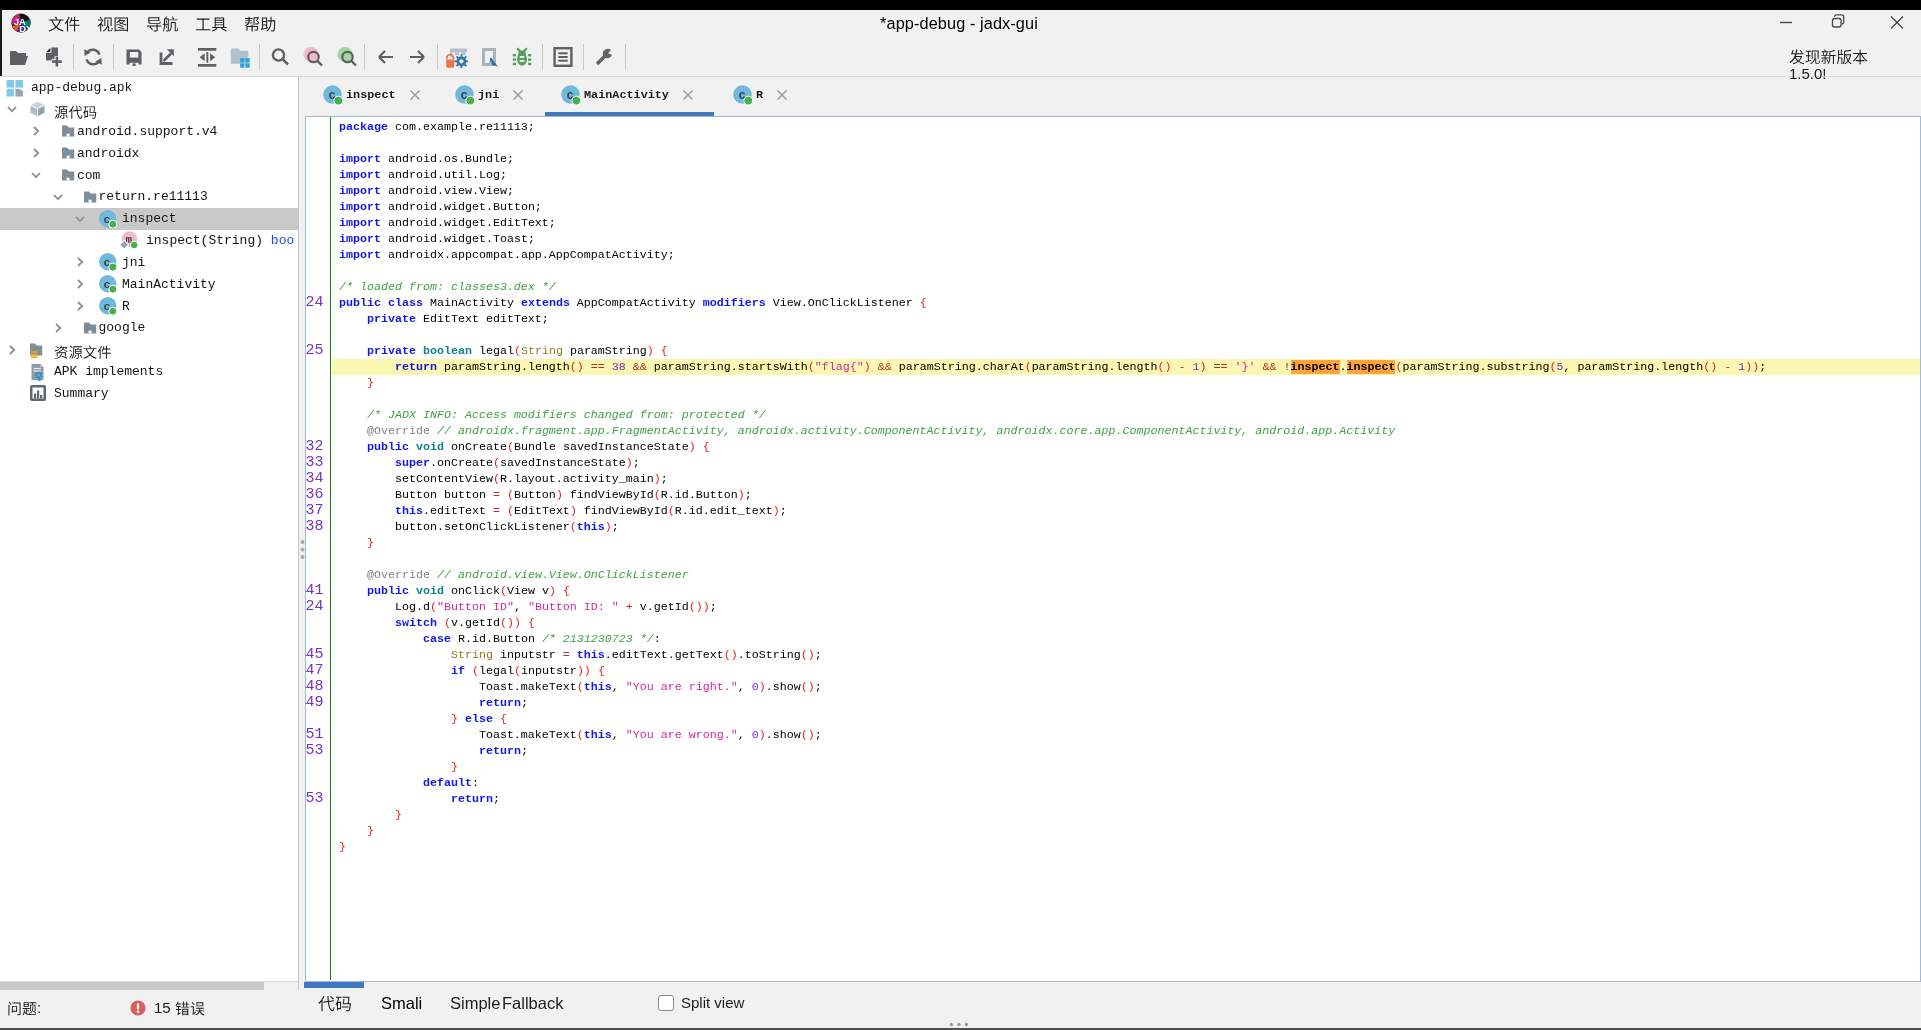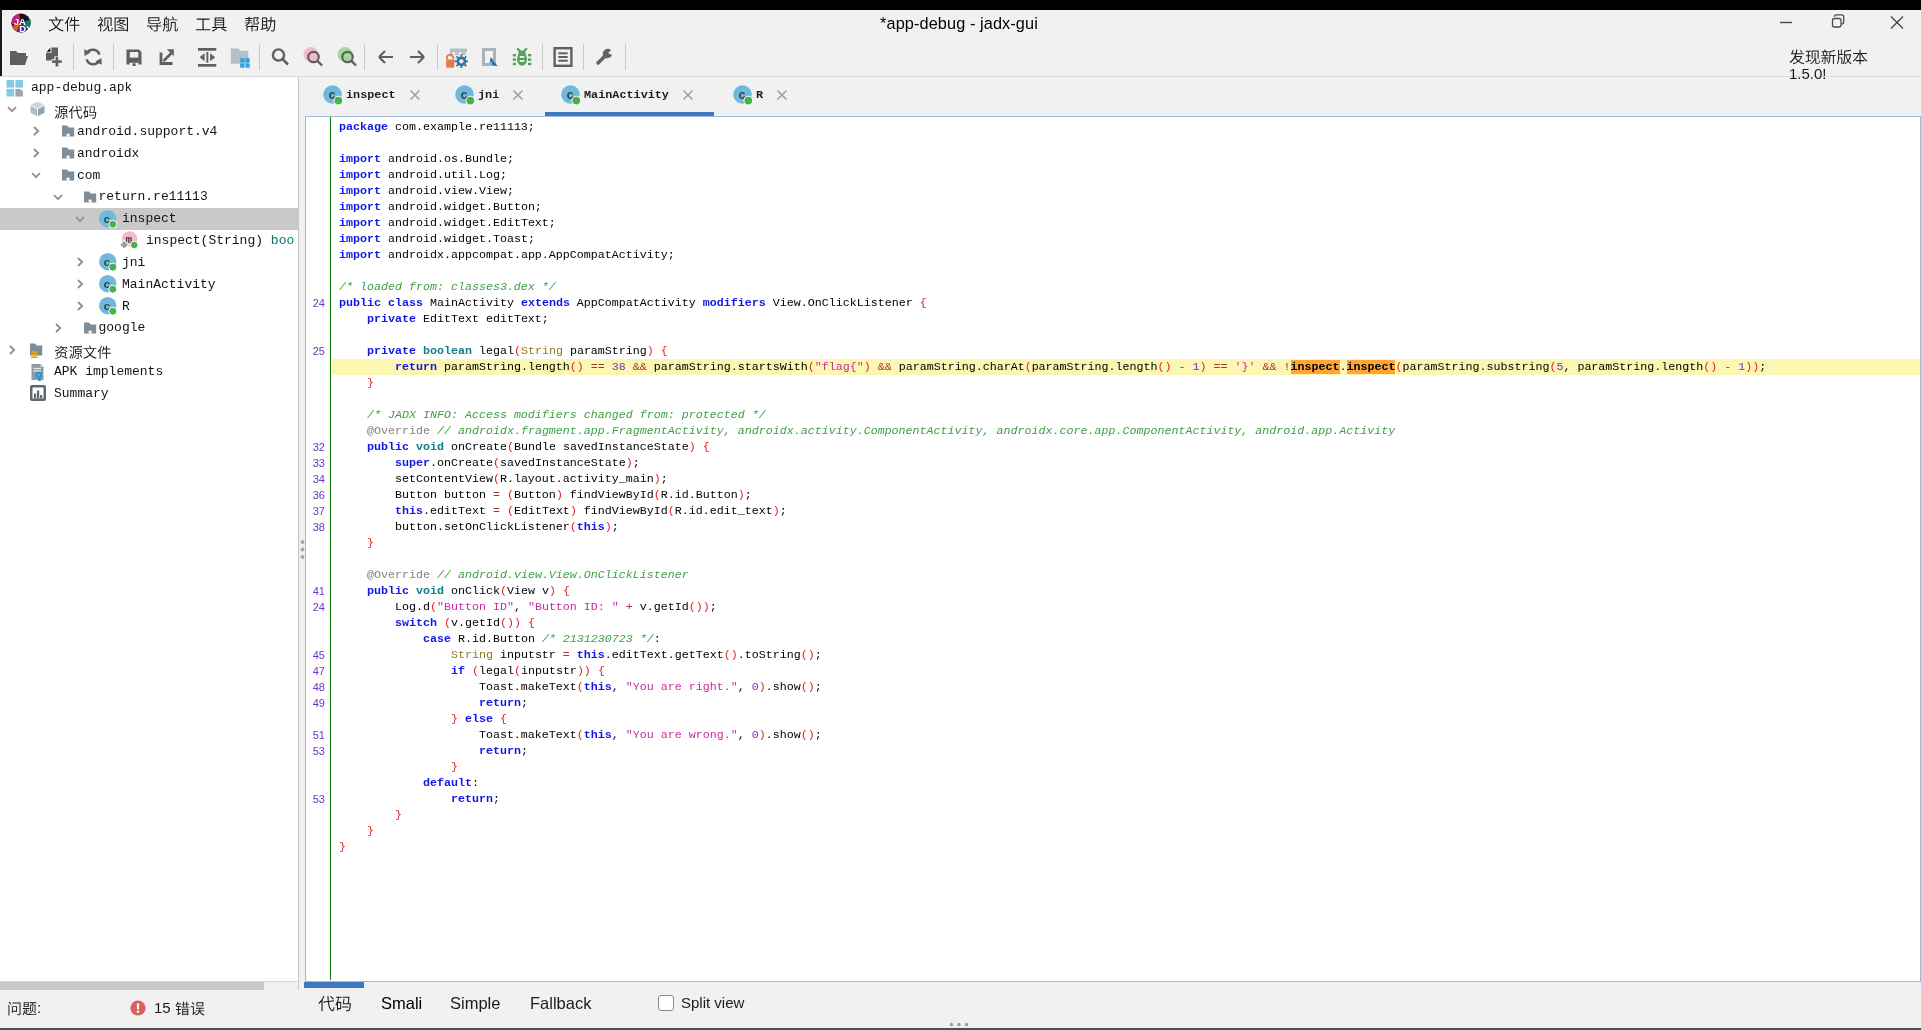--- a/index.html
+++ b/index.html
@@ -9,22 +9,22 @@
 #code .k{color:#1117e8;font-weight:bold}
 #code .t{color:#0e808c;font-weight:bold}
 #code .y{color:#8f7a1d}
 #code .s{color:#c92ba2}
 #code .n{color:#7a2ec8}
 #code .c{color:#3ea044;font-style:italic}
 #code .a{color:#828282}
 #code .o{color:#b03030}
 #code .p{color:#e02222}
 #code .m{background:#ffa435;font-weight:bold}
-.gnum{position:absolute;width:21px;text-align:right;font-family:Liberation Sans, sans-serif;
- font-size:11px;line-height:16px;color:#7432c8}
+.gnum{position:absolute;width:21px;text-align:center;font-family:Liberation Mono, monospace;
+ font-size:15px;line-height:16px;color:#7432c8}
 .trow{position:absolute;left:0;height:22px;display:flex;align-items:center;white-space:nowrap;
  font-family:"Liberation Mono",monospace;font-size:13px;color:#141414}
 .sep{position:absolute;top:44px;width:1px;height:26px;background:#c9c9c9}
 .tabtxt{font-family:"Liberation Mono",monospace;font-size:11.8px;font-weight:bold;color:#1d1d1d}
 </style></head><body>
 <div id="win">
 <div class="abs" style="left:0;top:0;width:1921px;height:9.5px;background:#000"></div>
 <div class="abs" style="left:0;top:9px;width:1.5px;height:1021px;background:#1a1a1a"></div>
 <div class="abs" style="left:0;top:76px;width:1921px;height:1px;background:#dcdcdc"></div>
 <svg class="abs" style="left:11px;top:12.5px" width="20" height="20" viewBox="0 0 20 20">
@@ -302,21 +302,21 @@
       <text x="4.6" y="12.6" font-family="Liberation Mono" font-size="11.5" font-weight="bold" fill="#3a4246">c</text>
       <circle cx="13.8" cy="14.2" r="4" fill="#49b04e" stroke="#fff" stroke-width="1"></circle>
     </svg>
 <div class="trow" style="left:122.0px;top:207.7px">inspect</div>
 <svg class="abs" style="left:120.0px;top:231.4px" width="18" height="18" viewBox="0 0 18 18">
       <circle cx="9.5" cy="8" r="7.8" fill="#f3b9c6"></circle>
       <text x="5.6" y="11.8" font-family="Liberation Mono" font-size="11" font-weight="bold" fill="#4a3a40">m</text>
       <rect x="1" y="10.5" width="6.4" height="6.4" transform="rotate(45 4.2 13.7)" fill="#93a2b2" stroke="#fff" stroke-width="1"></rect>
       <circle cx="14.2" cy="14" r="3.8" fill="#49b04e" stroke="#fff" stroke-width="1"></circle>
     </svg>
-<div class="trow" style="left:146.0px;top:229.5px">inspect(String)&nbsp;<span style="color:#0f766e">boo</span></div>
+<div class="trow" style="left:146.0px;top:229.5px">inspect(String)&nbsp;<span style="color:#1d4ed8">boo</span></div>
 <svg class="abs" style="left:74.0px;top:256.3px" width="12" height="12" viewBox="0 0 12 12">
       <path d="M4 2 l4.2 4 -4.2 4" fill="none" stroke="#8f8f8f" stroke-width="1.8"></path>
     </svg>
 <svg class="abs" style="left:99.0px;top:253.3px" width="18" height="18" viewBox="0 0 18 18">
       <circle cx="8.7" cy="8.7" r="8.7" fill="#70b9dc"></circle>
       <text x="4.6" y="12.6" font-family="Liberation Mono" font-size="11.5" font-weight="bold" fill="#3a4246">c</text>
       <circle cx="13.8" cy="14.2" r="4" fill="#49b04e" stroke="#fff" stroke-width="1"></circle>
     </svg>
 <div class="trow" style="left:122.0px;top:251.4px">jni</div>
 <svg class="abs" style="left:74.0px;top:278.1px" width="12" height="12" viewBox="0 0 12 12">
@@ -507,21 +507,21 @@
 <div class="abs" style="left:305px;top:980.5px;width:1616px;height:1.3px;background:#9fbad6"></div>
 <div class="abs" style="left:304px;top:982px;width:60px;height:5.5px;background:#4078c0"></div>
 <div class="abs" style="left:318px;top:994px"><svg style="vertical-align:middle" width="34.0" height="17.0" viewBox="0 -880 2000 1000" fill="#1c1c1c">
         <g transform="scale(1,-1)">
           <path transform="translate(0,0)" d="M714 783C775 733 847 663 881 618L932 654C897 699 824 767 762 815ZM552 824C557 718 563 618 573 525L321 494L331 431L580 462C619 146 699 -67 864 -78C916 -80 954 -28 974 142C961 148 932 164 919 177C908 59 891 -1 861 1C749 11 681 198 646 470L953 508L943 571L638 533C629 623 622 721 619 824ZM318 828C251 668 140 514 23 415C35 400 55 367 63 352C111 395 159 447 203 505V-77H271V602C313 667 350 736 381 807Z"></path>
           <path transform="translate(1000,0)" d="M408 203V142H795V203ZM492 650C485 553 472 420 459 341H478L869 340C849 115 827 23 800 -3C791 -13 780 -15 762 -14C744 -14 698 -14 649 -9C659 -26 666 -52 668 -71C716 -74 762 -74 787 -72C817 -71 836 -64 854 -44C890 -7 913 96 936 368C937 378 938 399 938 399H812C828 522 844 674 852 776L805 782L794 778H444V716H783C775 627 762 501 748 399H530C539 473 549 569 555 645ZM52 783V722H178C150 565 103 419 30 323C42 305 58 269 63 253C83 279 101 308 118 340V-33H177V49H362V476H177C204 552 225 636 242 722H393V783ZM177 415H303V109H177Z"></path>
         </g>
       </svg></div>
 <div class="abs" style="left:381px;top:994px;font-size:16.5px;color:#000000">Smali</div>
 <div class="abs" style="left:450px;top:994px;font-size:16.5px;color:#1c1c1c">Simple</div>
-<div class="abs" style="left:530px;top:994px;font-size:16.5px;color:#1c1c1c">Fallback</div>
+<div class="abs" style="left:502px;top:994px;font-size:16.5px;color:#1c1c1c">Fallback</div>
 <div class="abs" style="left:658px;top:995px;width:16px;height:16px;background:#fff;border:1.4px solid #8a8a8a;border-radius:3px"></div>
 <div class="abs" style="left:681px;top:994px;font-size:15px;color:#1c1c1c">Split view</div>
 <div class="abs" style="left:7px;top:999px"><svg style="vertical-align:middle" width="30.0" height="15.0" viewBox="0 -880 2000 1000" fill="#1a1a1a">
         <g transform="scale(1,-1)">
           <path transform="translate(0,0)" d="M96 616V-79H162V616ZM108 792C158 740 224 668 257 626L308 663C275 705 207 774 156 824ZM357 781V718H837V20C837 3 831 -3 814 -4C797 -4 737 -5 675 -2C684 -21 695 -51 698 -71C779 -71 832 -70 863 -59C893 -47 904 -26 904 19V781ZM324 535V103H386V170H671V535ZM386 474H606V231H386Z"></path>
           <path transform="translate(1000,0)" d="M172 617H387V536H172ZM172 745H387V665H172ZM111 796V485H450V796ZM698 533C691 269 669 139 458 71C471 61 486 40 492 27C718 103 747 248 755 533ZM730 189C794 143 871 76 910 34L951 75C911 117 832 181 770 224ZM129 302C124 156 104 36 36 -42C50 -50 75 -67 85 -76C123 -27 148 33 164 105C255 -32 408 -56 625 -56H936C940 -38 951 -12 961 2C907 1 667 1 626 1C501 1 395 8 314 43V190H484V242H314V355H502V408H50V355H255V78C223 102 197 134 176 176C181 214 185 255 187 299ZM542 635V214H600V583H844V217H903V635H713C726 665 739 701 752 736H954V792H500V736H684C675 702 663 664 652 635Z"></path>
         </g>
       </svg><span style="font-size:15px;color:#1a1a1a">:</span></div>
 <svg class="abs" style="left:130px;top:1000px" width="16" height="16" viewBox="0 0 16 16">
 <circle cx="8" cy="8" r="7.6" fill="#d9605c"></circle>

